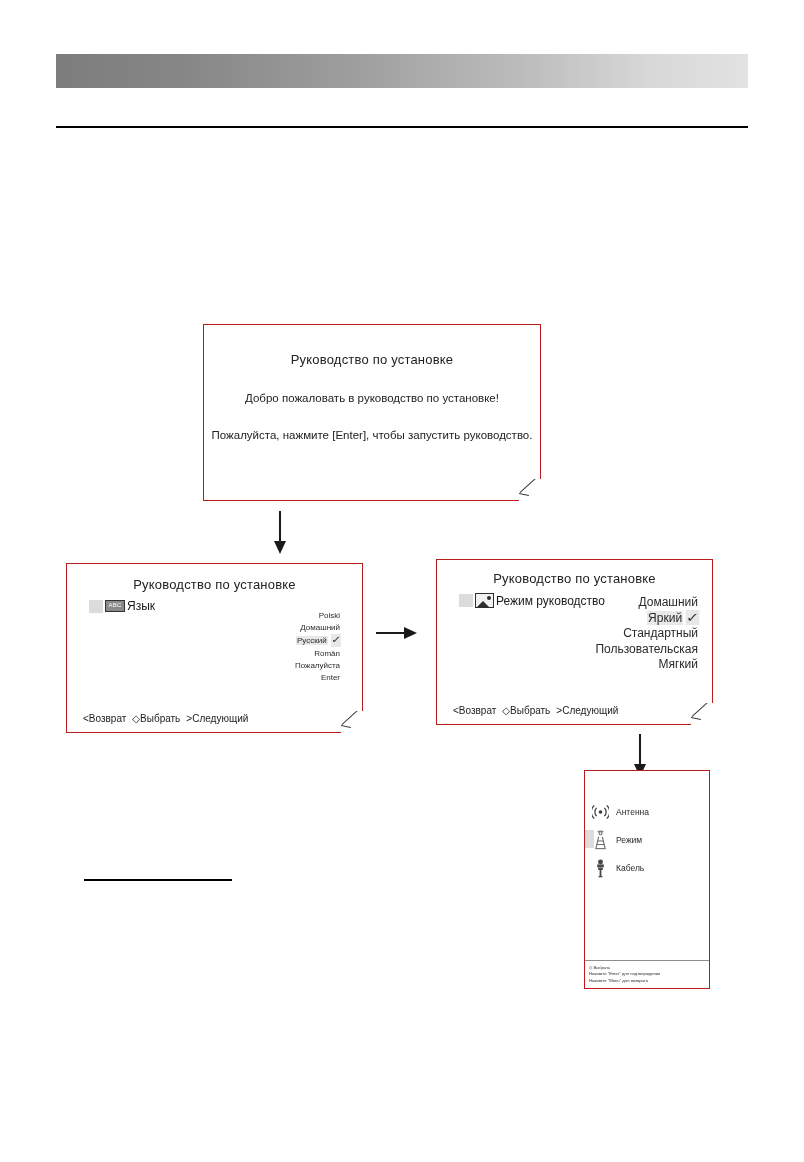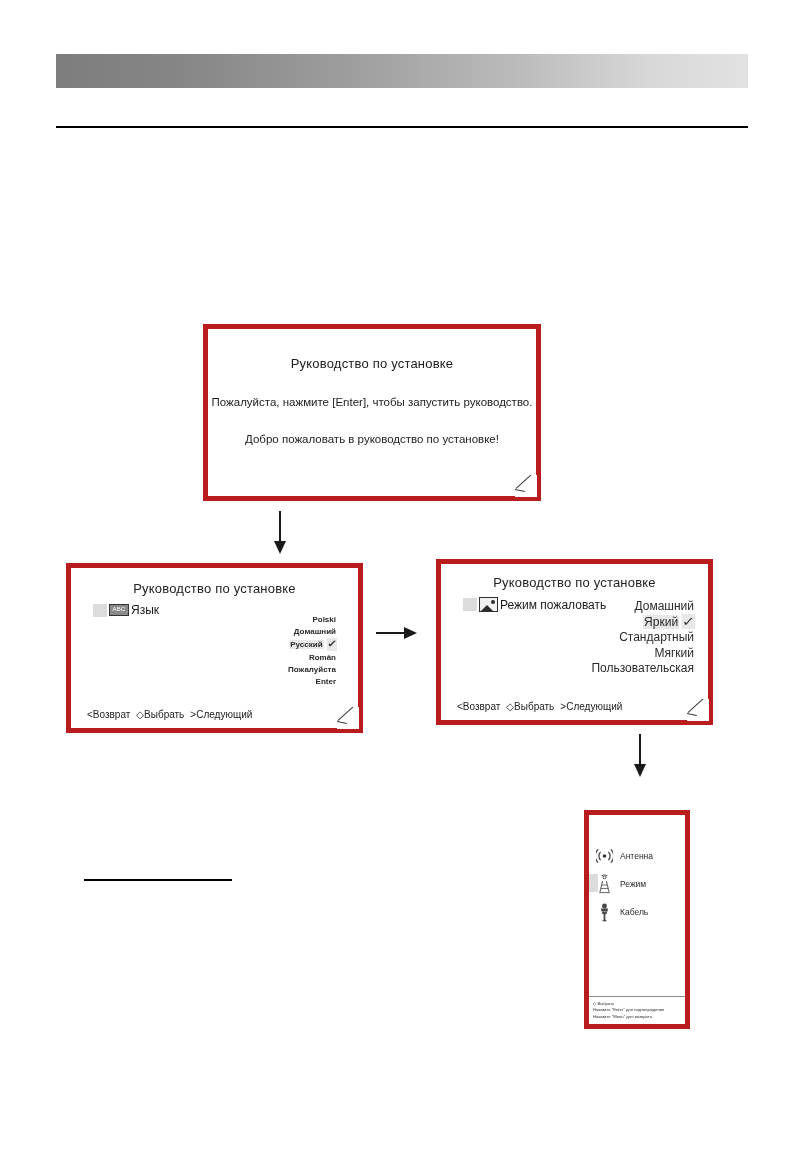--- a/index.html
+++ b/index.html
@@ -39,21 +39,21 @@
     top: 879px;
     width: 148px;
     height: 1.6px;
     background: #000;
   }
 
   
   .panel {
     position: absolute;
     background: #fff;
-    border: 5px solid #b91c1c;
+    border: 1px solid #b91c1c;
     box-sizing: border-box;
   }
   .panel-title {
     text-align: center;
     font-size: 13px;
     color: #222;
     letter-spacing: .2px;
   }
   
   .corner-fold {
@@ -189,21 +189,21 @@
   }
   #panel-language .option-list { padding-right: 22px; margin-top: -3px; }
   #panel-picture  .option-list { padding-right: 14px; margin-top: -13px; }
 
   .option-row {
     display: block;
     white-space: nowrap;
     color: #2a2a2a;
     position: relative;
   }
-  #panel-language .option-row { font-size: 8px; line-height: 12.2px; font-weight: bold; }
+  #panel-language .option-row { font-size: 8px; line-height: 12.2px; }
   #panel-picture  .option-row { font-size: 12px; line-height: 15.2px; text-align: right; }
 
   .option-row.selected .option-text {
     background: #e8e8e8;
     padding: 0 1px;
   }
   .check {
     display: inline-block;
     margin-left: 4px;
     color: #3a3a3a;
@@ -223,22 +223,22 @@
     font-size: 10px;
     color: #222;
     white-space: nowrap;
   }
   .panel-footer .sep { display: inline-block; width: 6px; }
   .panel-footer .gl { font-size: 10px; }
 
   
   #panel-source {
     left: 584px;
-    top: 810px;
-    width: 106px;
+    top: 770px;
+    width: 126px;
     height: 219px;
   }
   .source-list { margin-top: 27px; }
   .source-row {
     display: flex;
     align-items: center;
     height: 28px;
     padding-left: 7px;
     position: relative;
   }
@@ -309,22 +309,22 @@
 </style>
 </head>
 <body>
 
 <div class="header-gradient"></div>
 <div class="header-rule"></div>
 <div class="footnote-rule"></div>
 
 <div class="panel" id="panel-welcome">
   <div class="panel-title">Руководство по установке</div>
+  <div class="welcome-line welcome-line-1">Добро пожаловать в руководство по установке!</div>
   <div class="welcome-line welcome-line-2">Пожалуйста, нажмите [Enter], чтобы запустить руководство.</div>
-  <div class="welcome-line welcome-line-1">Добро пожаловать в руководство по установке!</div>
   <div class="corner-fold"></div>
 </div>
 
 <div class="arrow arrow-down" id="arrow-welcome-to-language">
   <div class="shaft"></div>
   <div class="head"></div>
 </div>
 
 <div class="panel" id="panel-language">
   <div class="panel-title">Руководство по установке</div>
@@ -367,38 +367,38 @@
   <div class="shaft"></div>
   <div class="head"></div>
 </div>
 
 <div class="panel" id="panel-picture">
   <div class="panel-title">Руководство по установке</div>
 
   <div class="menu-head">
     <div class="menu-head-highlight"></div>
     <div class="icon-picture"></div>
-    <div class="menu-head-label">Режим пожаловать</div>
+    <div class="menu-head-label">Режим руководство</div>
   </div>
 
   <div class="option-list">
     <div class="option-row">
       <span class="option-text">Домашний</span>
     </div>
     <div class="option-row selected">
       <span class="option-text">Яркий</span><span class="check">✓</span>
     </div>
     <div class="option-row">
       <span class="option-text">Стандартный</span>
     </div>
     <div class="option-row">
+      <span class="option-text">Пользовательская</span>
+    </div>
+    <div class="option-row">
       <span class="option-text">Мягкий</span>
-    </div>
-    <div class="option-row">
-      <span class="option-text">Пользовательская</span>
     </div>
   </div>
 
   <div class="panel-footer">
     <span class="gl">&lt;</span><span>Возврат</span><span class="sep"></span><span class="gl">◇</span><span>Выбрать</span><span class="sep"></span><span class="gl">&gt;</span><span>Следующий</span>
   </div>
 
   <div class="corner-fold"></div>
 </div>
 

